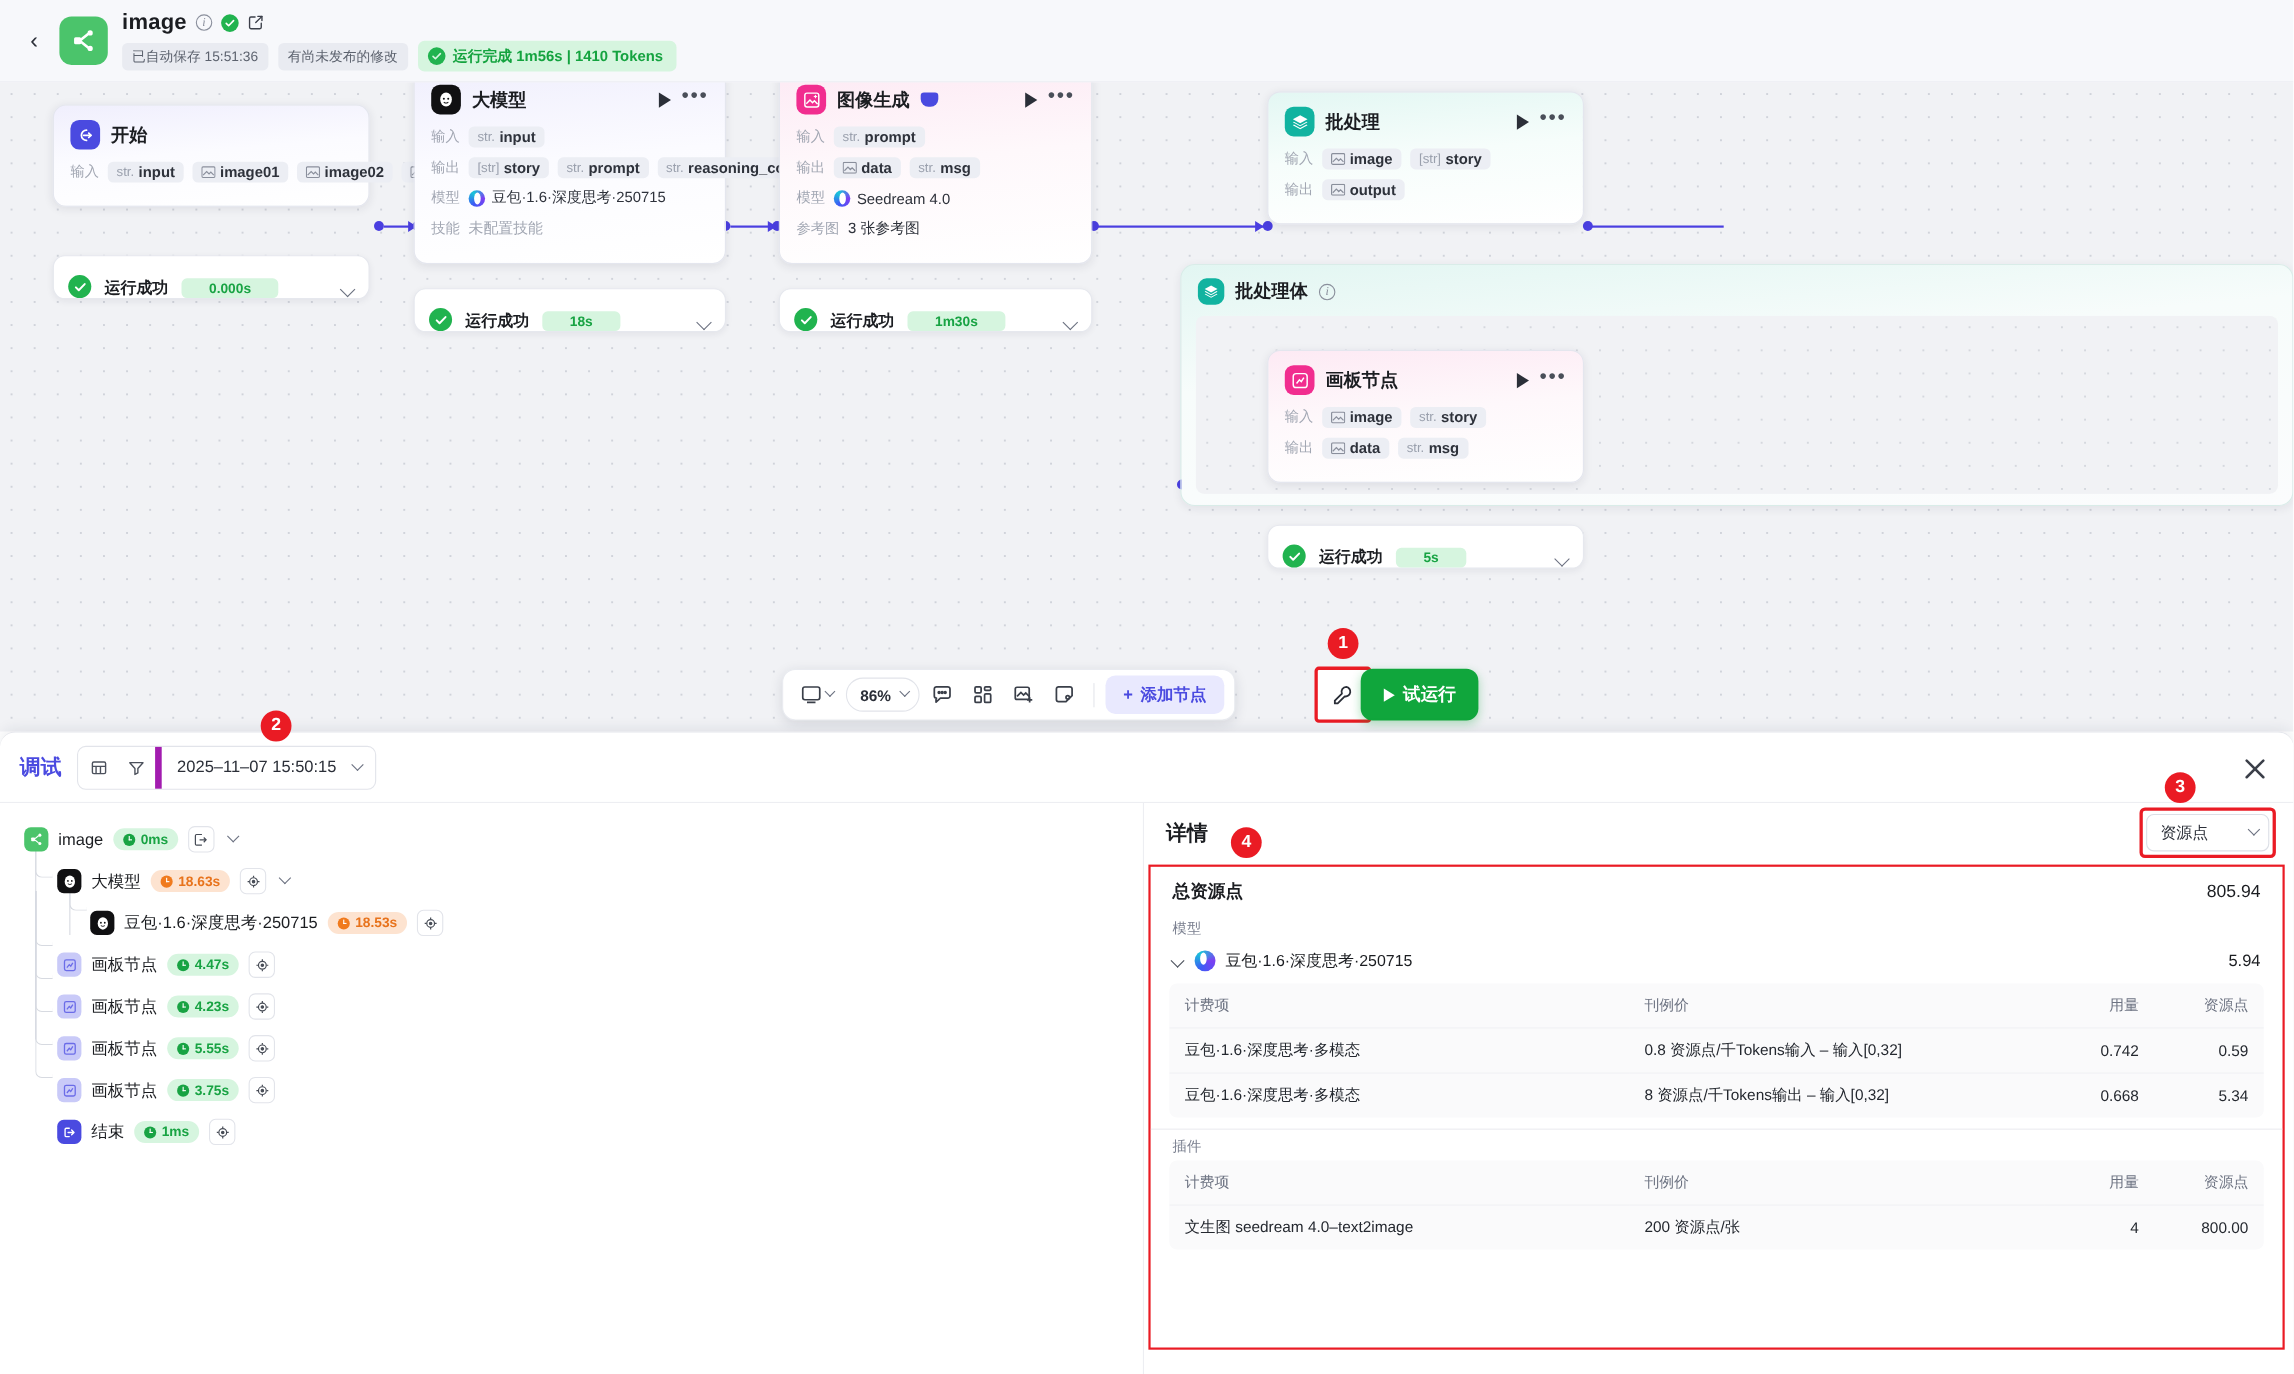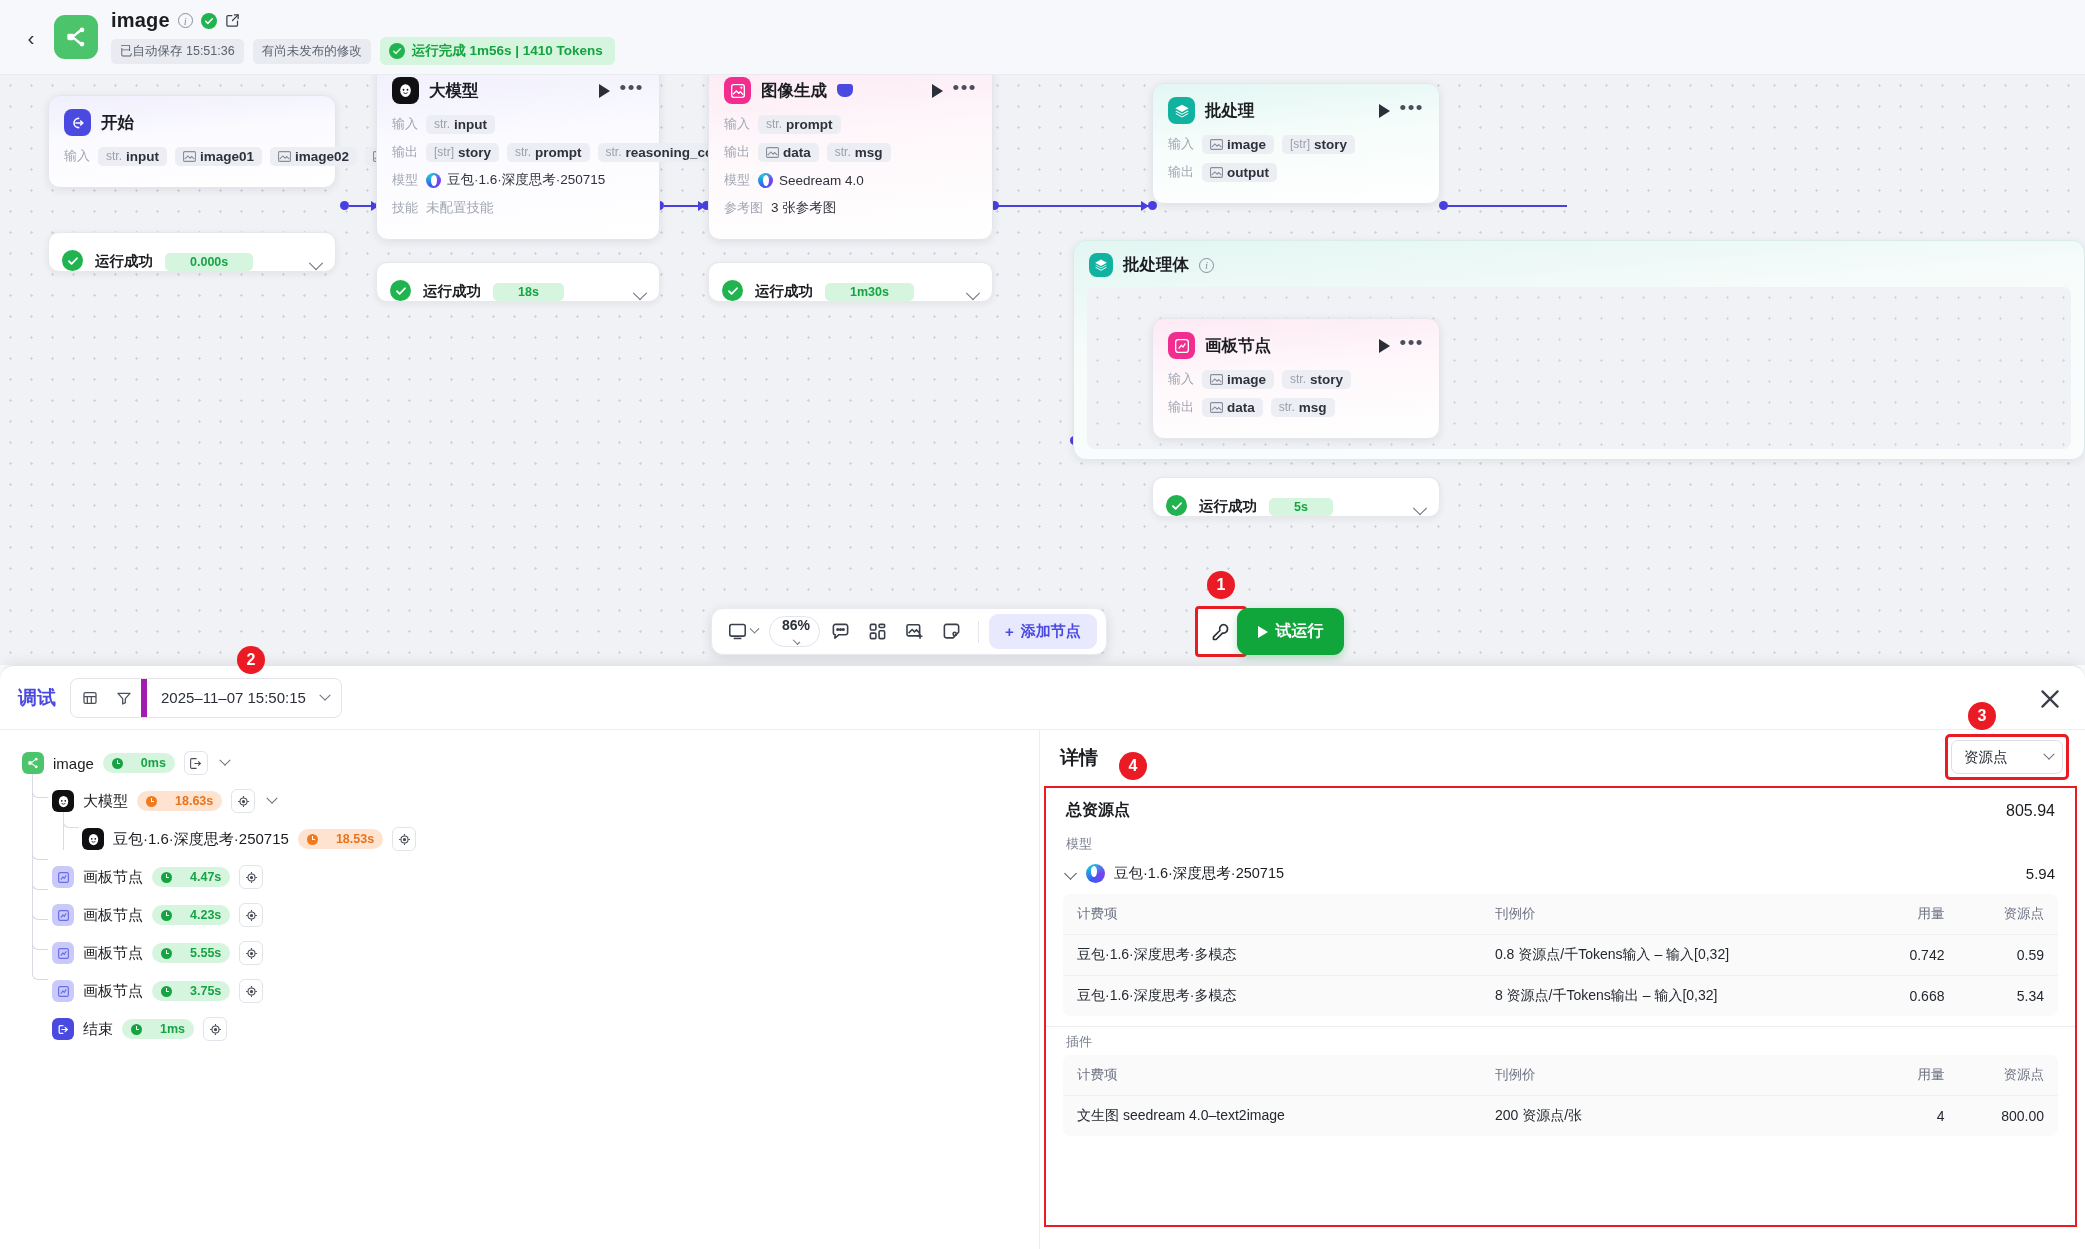--- a/index.html
+++ b/index.html
@@ -168,21 +168,21 @@
     box-shadow: 0 3px 12px rgba(30,35,60,.13);
     display: flex; align-items: center; padding: 0 9px; gap: 4px;
   }
   .tb-btn {
     height: 33px; display: flex; align-items: center; gap: 4px; padding: 0 7px;
     border-radius: 7px; cursor: pointer; color: #3a3f49;
   }
   .tb-sel {
     height: 31px; border: 1px solid #e2e4ea; border-radius: 16px;
     display: flex; align-items: center; gap: 9px; padding: 0 9px 0 12px; cursor: pointer;
-    font-size: 14px; color: #2b2f38; font-weight: bold; flex-direction: column;
+    font-size: 14px; color: #2b2f38; font-weight: bold;
   }
   .tb-div { width: 1px; height: 22px; background: #e4e6ec; margin: 0 6px; }
   .tb-add {
     height: 35px; background: #e9e9fe; border-radius: 9px; color: #4a4ae0;
     display: flex; align-items: center; gap: 7px; padding: 0 16px; cursor: pointer;
     font-size: 15px; font-weight: bold;
   }
   .wrench-box {
     position: absolute; left: 1195px; top: 606px; width: 52px; height: 51px;
     border: 3px solid #ea1b24; border-radius: 4px; background: #fff;
@@ -236,21 +236,21 @@
   .debug-body { display: flex; height: 520px; }
   .tree { width: 1040px; border-right: 1px solid #edeef2; padding: 18px 0 0 22px; position: relative; }
   .tree-row { display: flex; align-items: center; gap: 9px; height: 30px; margin-bottom: 8px; position: relative; }
   .tr-ico { width: 22px; height: 22px; border-radius: 6px; flex: 0 0 22px; display:flex;align-items:center;justify-content:center; }
   .tr-ico.green { background: #4bc46b; }
   .tr-ico.black { background: #101012; }
   .tr-ico.purple-l { background: #c9caf8; }
   .tr-ico.purple-d { background: #4a4ae0; }
   .tr-name { font-size: 15px; color: #1b1d21; }
   .pill {
-    display: inline-flex; align-items: center; gap: 18px;
+    display: inline-flex; align-items: center; gap: 5px;
     padding: 3px 9px; border-radius: 12px; font-size: 12.5px; font-weight: bold;
   }
   .pill.green { background: #d6f5df; color: #18a343; }
   .pill.orange { background: #fde3d0; color: #e8731c; }
   .clock { width: 11px; height: 11px; border-radius: 50%; flex: 0 0 11px; position: relative; }
   .clock.g { background: #18a343; }
   .clock.o { background: #f07a1d; }
   .clock::after { content:""; position:absolute; left:5px; top:2.5px; width:1.3px; height:4px; background:#fff; }
   .clock::before { content:""; position:absolute; left:5px; top:5.5px; width:3.2px; height:1.3px; background:#fff; }
   .sq-btn {

